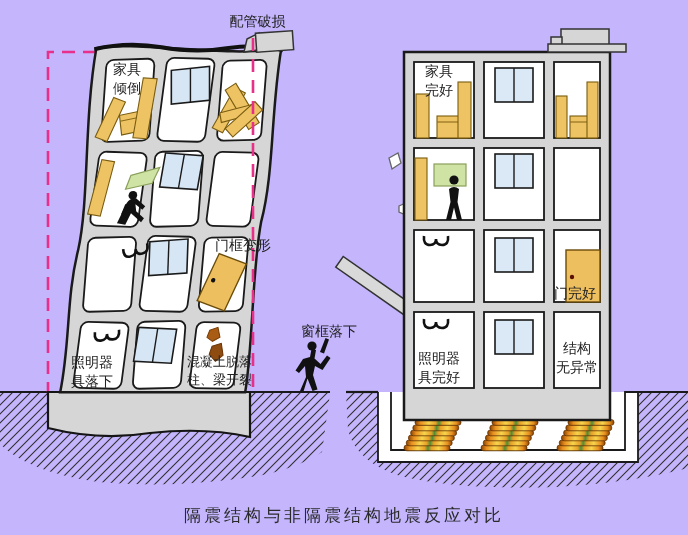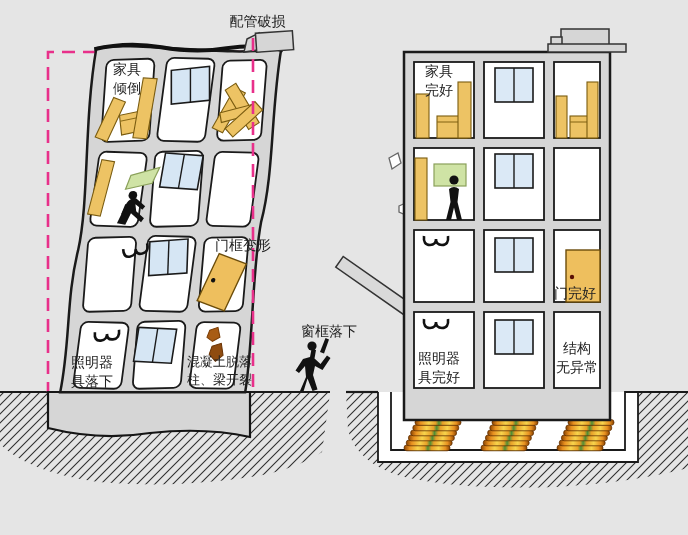--- a/index.html
+++ b/index.html
@@ -1,16 +1,16 @@
 <!DOCTYPE html>
 <html><head>
 <meta charset="utf-8">
 <style>
   html,body{margin:0;padding:0;background:#ffffff;}
-  #canvas{position:relative;width:688px;height:535px;background:#e5e5e5;overflow:hidden;
+  #canvas{position:relative;width:688px;height:535px;background:#c4b5fd;overflow:hidden;
           font-family:"Liberation Serif","DejaVu Serif",serif;}
   #diagram-svg{position:absolute;left:0;top:0;}
   .lbl{position:absolute;color:#222;font-size:14px;line-height:19px;white-space:nowrap;}
   .lbl.center{text-align:center;}
   .lbl.small{font-size:13px;line-height:18px;text-align:right;}
   .caption{position:absolute;left:0;top:504px;width:688px;text-align:center;
            font-size:17px;letter-spacing:3px;color:#2a2a2a;}
 </style>
 </head>
 <body>
@@ -271,14 +271,15 @@
 <div class="lbl" style="left:554px;top:236px;margin-top:48px;">门完好</div>
 <div class="lbl" style="left:418px;top:349px;">
   <div>照明器</div>
   <div>具完好</div>
 </div>
 <div class="lbl center" style="left:546px;top:339px;width:62px;">
   <div>结构</div>
   <div>无异常</div>
 </div>
 
+<div class="caption">隔震结构与非隔震结构地震反应对比</div>
 
 </div>
 
 </body></html>

